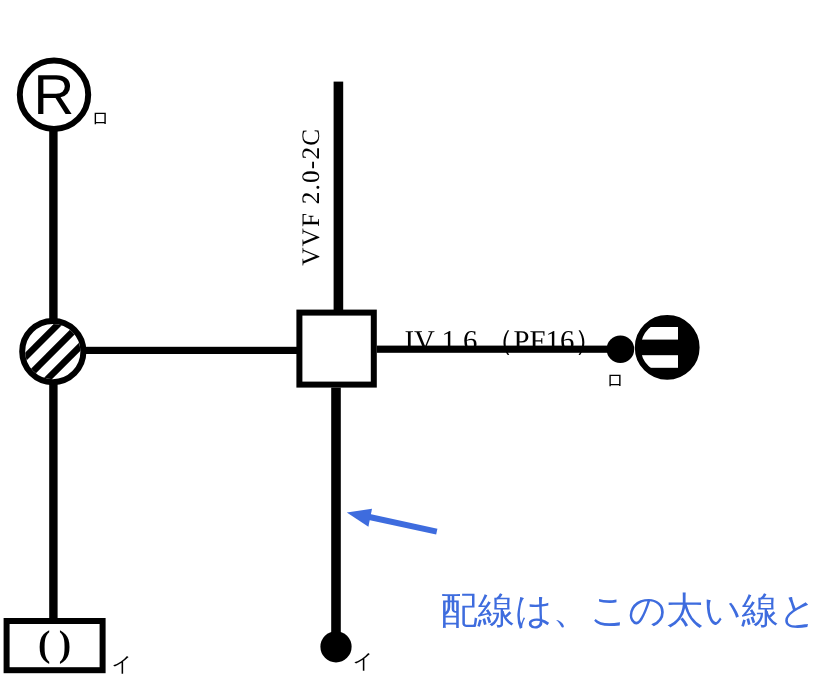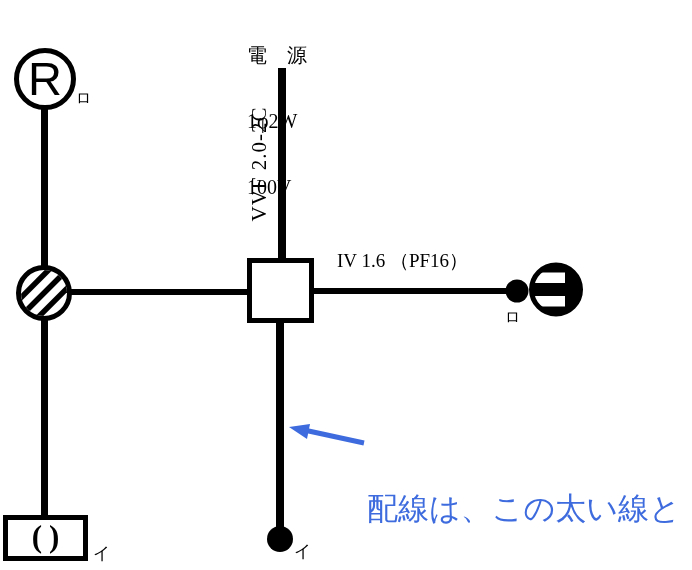--- a/index.html
+++ b/index.html
@@ -8,21 +8,21 @@
     font-family:"Liberation Serif","DejaVu Serif",serif;color:#000;
   }
   .diagram-svg{position:absolute;left:0;top:0;width:692px;height:570px;}
   .lbl{position:absolute;white-space:pre;}
   .power-label{left:247px;top:0px;font-size:20px;line-height:22px;}
   .vvf-label{
     position:absolute;left:184px;top:151px;width:152px;height:26px;
     transform:rotate(-90deg);transform-origin:50% 50%;
     text-align:center;font-size:21px;letter-spacing:1px;
   }
-  .iv-label{left:337px;top:248px;font-size:19px;}
+  .iv-label{left:337px;top:268px;font-size:24px;}
   .r-letter{
     position:absolute;left:17px;top:54px;width:56px;height:50px;
     text-align:center;font-size:47px;line-height:50px;
     font-family:"Liberation Sans","DejaVu Sans",sans-serif;
   }
   .circuit{font-size:15px;}
   .circuit-ro-lamp{left:76px;top:89px;}
   .circuit-ro-switch{left:505px;top:308px;}
   .circuit-i-ceiling{left:93px;top:542px;font-size:17px;}
   .circuit-i-switch{left:294px;top:540px;font-size:17px;}
@@ -88,25 +88,20 @@
       </g>
       <circle cx="556" cy="289.5" r="24.5" fill="none" stroke="#000" stroke-width="5"></circle>
     </g>
 
     <g class="blue-ink">
       <line x1="364" y1="443" x2="304" y2="430" stroke="currentColor" stroke-width="5"></line>
       <polygon points="289,427 310,424 307,439" fill="currentColor"></polygon>
     </g>
   </svg>
 
-  <div class="lbl power-label">
-    <div>電　源</div>
-    <div>1φ2W</div>
-    <div>100V</div>
-  </div>
 
   <div class="vvf-label">VVF 2.0-2C</div>
 
   <div class="lbl iv-label">IV 1.6 （PF16）</div>
 
   <div class="r-letter">R</div>
 
   <div class="lbl circuit circuit-ro-lamp">ロ</div>
   <div class="lbl circuit circuit-ro-switch">ロ</div>
   <div class="lbl circuit circuit-i-ceiling">イ</div>

